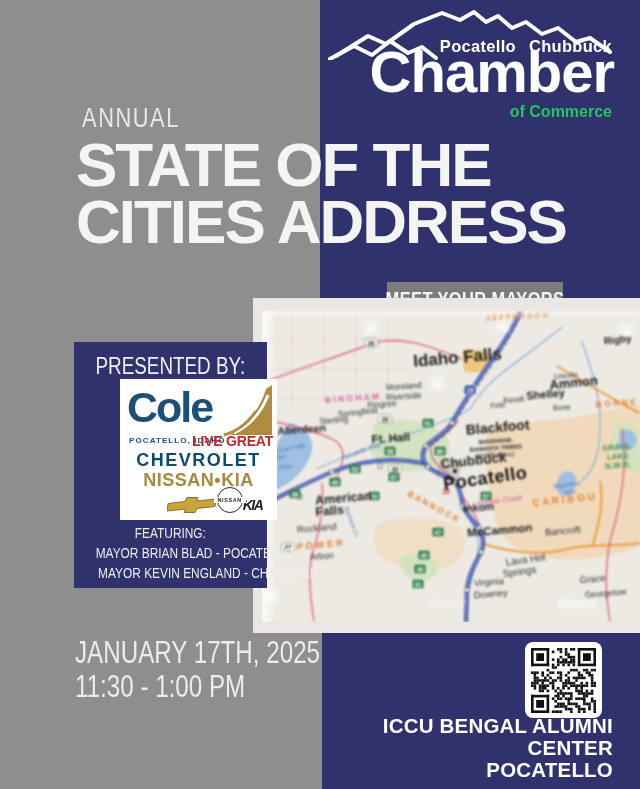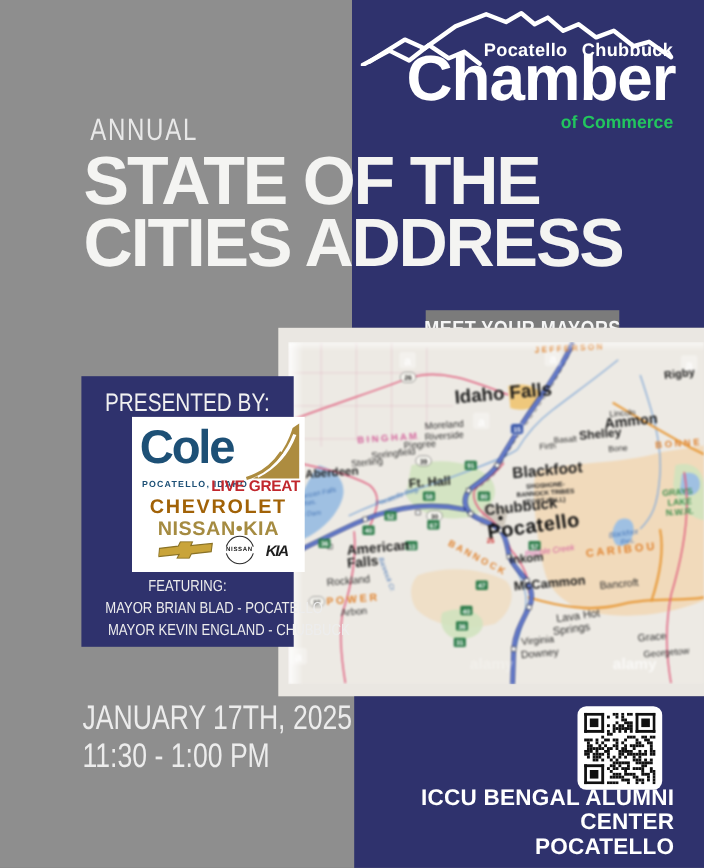--- a/index.html
+++ b/index.html
@@ -30,25 +30,25 @@
   .featuring{position:absolute;left:0;top:181px;width:100%;text-align:center;color:#ededed;
              font-size:14.5px;line-height:20px;}
   .cole-name{position:absolute;left:7px;top:4px;font-size:43px;font-weight:bold;color:#1d5076;
              letter-spacing:-2px;}
   .cole-swoosh{position:absolute;right:3px;top:4px;width:54px;height:54px;}
   .cole-loc{position:absolute;left:9px;top:57px;font-size:8px;font-weight:bold;color:#1d5076;
             letter-spacing:1.1px;}
   .cole-slogan{position:absolute;right:4px;top:54px;font-size:14px;font-weight:bold;color:#c1272d;
                letter-spacing:-.2px;}
   .cole-b1{position:absolute;left:0;top:71px;width:100%;text-align:center;font-size:18px;
-           font-weight:bold;color:#a16207;letter-spacing:1.5px;}
+           font-weight:bold;color:#0c4a6e;letter-spacing:1.5px;}
   .cole-b2{position:absolute;left:0;top:91px;width:100%;text-align:center;font-size:18px;
            font-weight:bold;color:#a58b41;letter-spacing:.5px;}
-  .brand-row{position:absolute;left:4px;bottom:7px;width:100%;display:flex;align-items:center;
-             justify-content:center;gap:11px;}
+  .brand-row{position:absolute;left:16px;bottom:7px;width:100%;display:flex;align-items:flex-end;
+             justify-content:center;}
   .nissan-badge{width:24px;height:24px;border:1.6px solid #2b2b2b;border-radius:50%;position:relative;}
   .nissan-text{position:absolute;font-size:5.5px;font-weight:bold;letter-spacing:.6px;background:#fff;
                top:9px;left:-4px;width:32px;text-align:center;color:#222;}
   .kia{font-size:14px;font-weight:bold;font-style:italic;color:#1f1f1f;letter-spacing:-1.5px;}
   .date{position:absolute;left:75px;top:636px;color:#ececec;font-size:31px;line-height:34px;}
   .navy-bottom{position:absolute;left:322px;top:633px;width:318px;height:156px;}
   .price{position:absolute;left:24px;top:12px;color:#dcdde8;font-size:21px;line-height:31px;}
   .qr-box{position:absolute;left:203px;top:9px;width:77px;height:76px;background:#fff;border-radius:8px;}
   .qr-box svg{position:absolute;left:6px;top:6px;}
   .venue{position:absolute;right:27px;top:82px;text-align:right;color:#fff;font-weight:bold;

